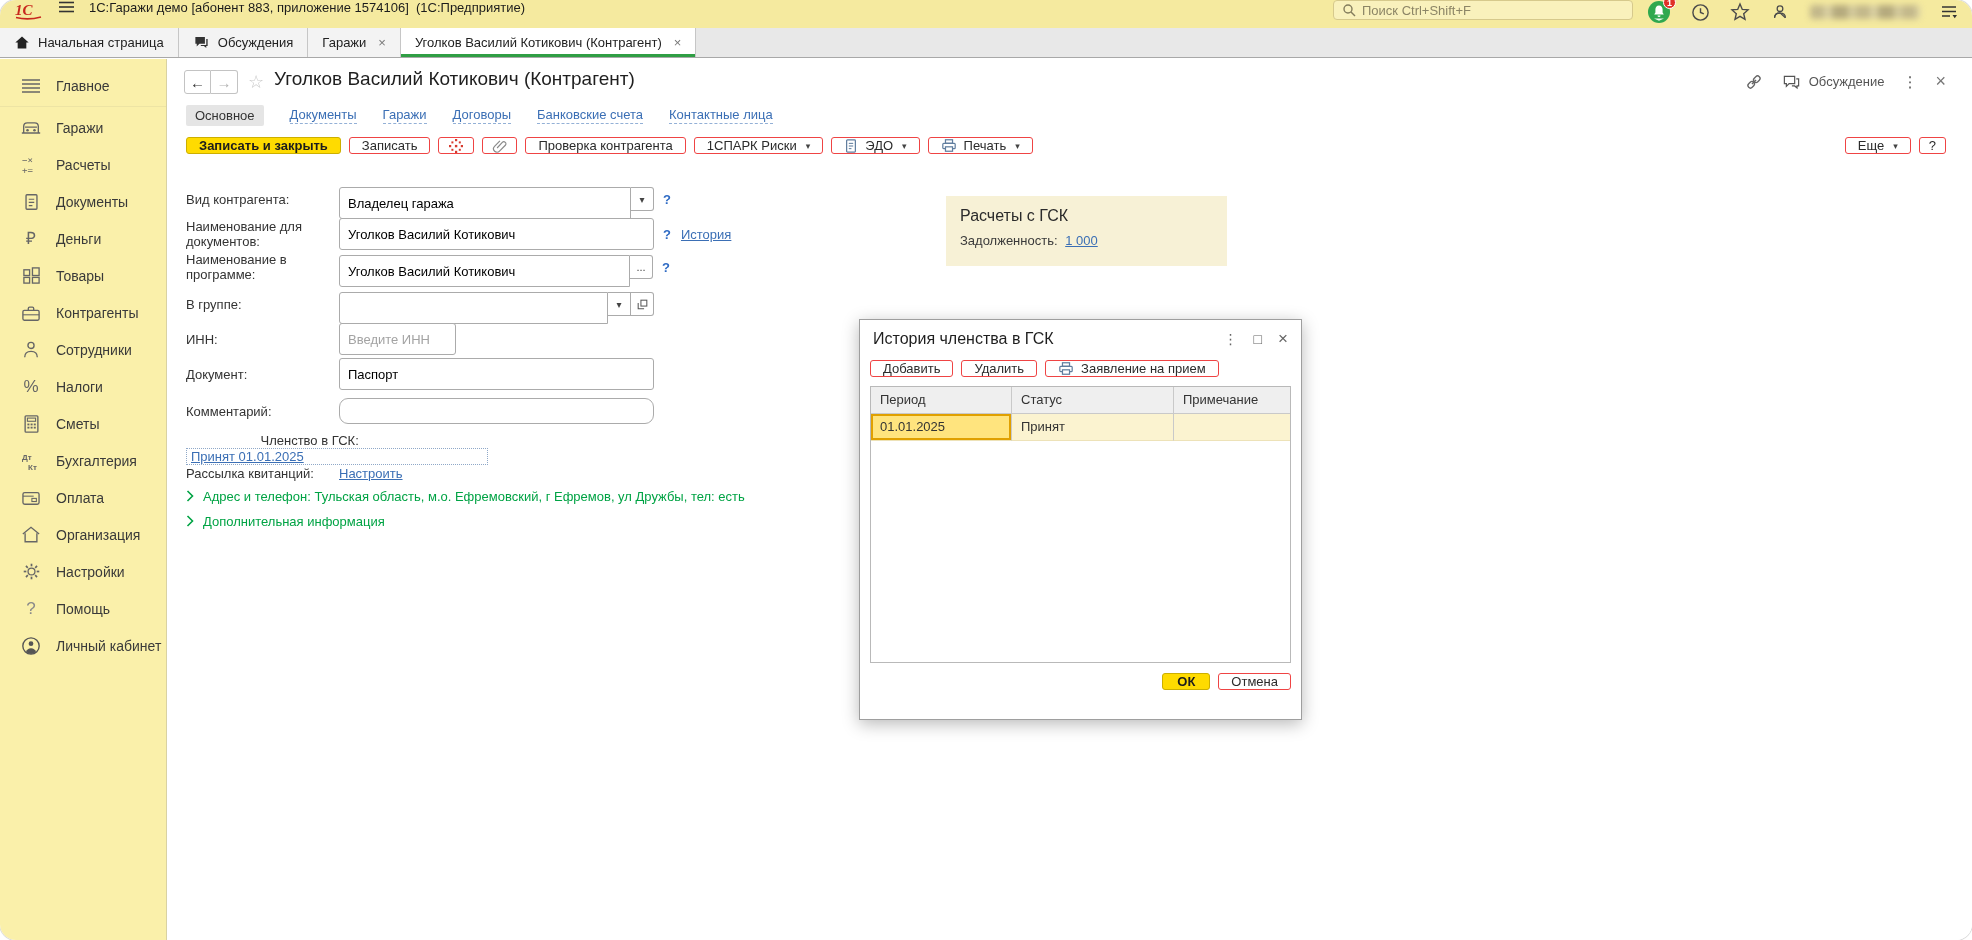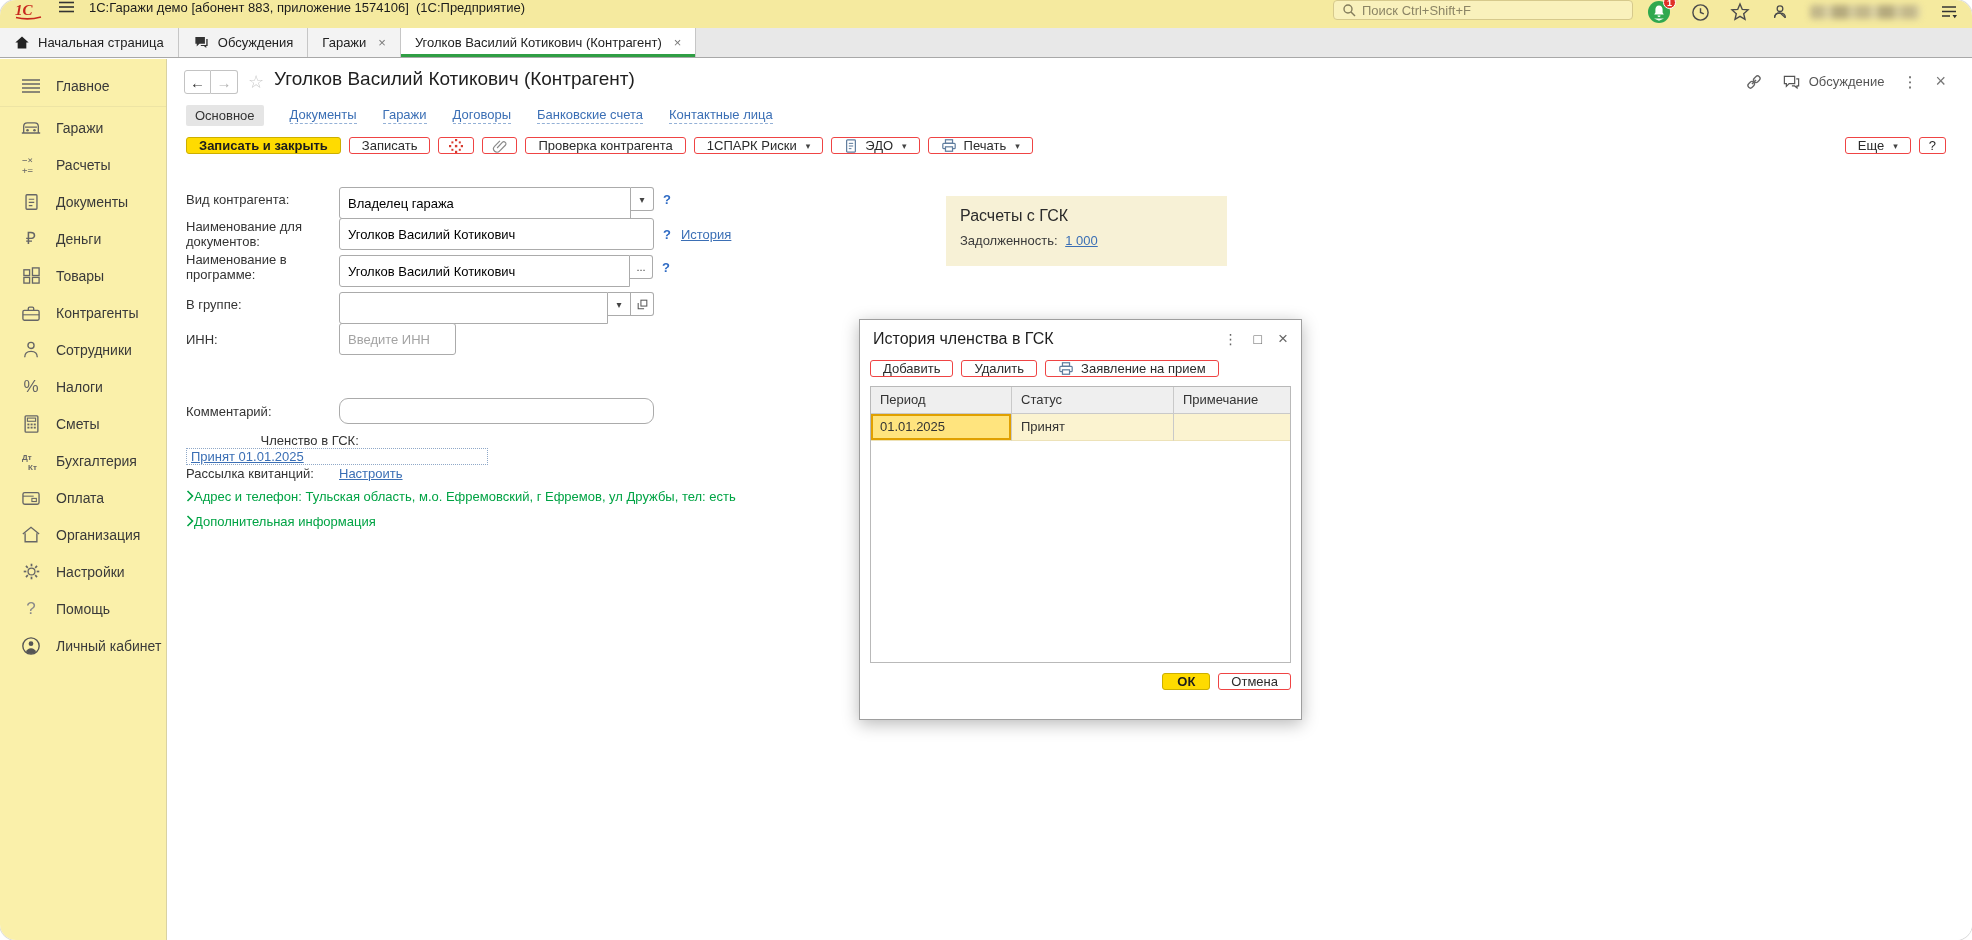--- a/index.html
+++ b/index.html
@@ -81,21 +81,21 @@
   .fld input { border:none; outline:none; width:100%; font:inherit; color:#000; background:transparent; padding:0; }
   .fld input::placeholder { color:#A3A3A3; }
   .fld-group { display:flex; align-items:stretch; height:24px; }
   .fld-group .fld { border-radius:3px 0 0 3px; }
   .fld-btn { width:23px; border:1px solid #ABABAB; border-left:none; background:#fff;
     display:flex; align-items:center; justify-content:center; color:#444; font-size:10px; }
   .fld-btn:last-child { border-radius:0 3px 3px 0; }
   .help-q { color:#2F6BC4; font-weight:bold; margin-left:9px; }
   .link { color:#3B6FB5; text-decoration:underline; }
   .membox { width:302px; height:22px; border:1px dotted #8FA8C8; display:flex; align-items:center; padding:0 4px; }
-  .green-row { position:absolute; left:18px; display:flex; align-items:center; color:#00A344; height:22px; }
+  .green-row { position:absolute; left:18px; display:flex; align-items:center; gap:9px; color:#00A344; height:22px; }
   .chev { color:#00A344; font-size:12px; }
 
   
   .info-panel { position:absolute; left:778px; top:125px; width:281px; height:70px; background:#F7F1D6;margin-top:12px; }
   .info-title { font-size:16px; color:#2b2b2b; padding:11px 14px 2px; }
   .info-line { padding:6px 14px; color:#3a3a3a; }
 
   
   .modal { position:absolute; left:691px; top:260px; width:443px; height:401px; background:#fff;
     border:1px solid #9E9E9E; box-shadow:0 4px 16px rgba(0,0,0,.28); z-index:5; }
@@ -543,20 +543,26 @@
       </span>
     </div>
 
     <div class="row" style="top:268px;">
       <span class="lbl">ИНН:</span>
       <span class="fld" style="width:117px;">
           <input placeholder="Введите ИНН" style="">
         </span>
     </div>
 
+    <div class="row" style="top:303px;">
+      <span class="lbl">Документ:</span>
+      <span class="fld" style="width:315px;">
+          <input readonly="" value="Паспорт" style="">
+        </span>
+    </div>
 
     <div class="row" style="top:340px;">
       <span class="lbl">Комментарий:</span>
       <span class="fld" style="width:315px; height:26px; border-radius:9px;">
           <input readonly="" value="" style="">
         </span>
     </div>
 
     <div class="row" style="top:374px;flex-direction:column;">
       <span class="lbl">Членство в ГСК:</span>

